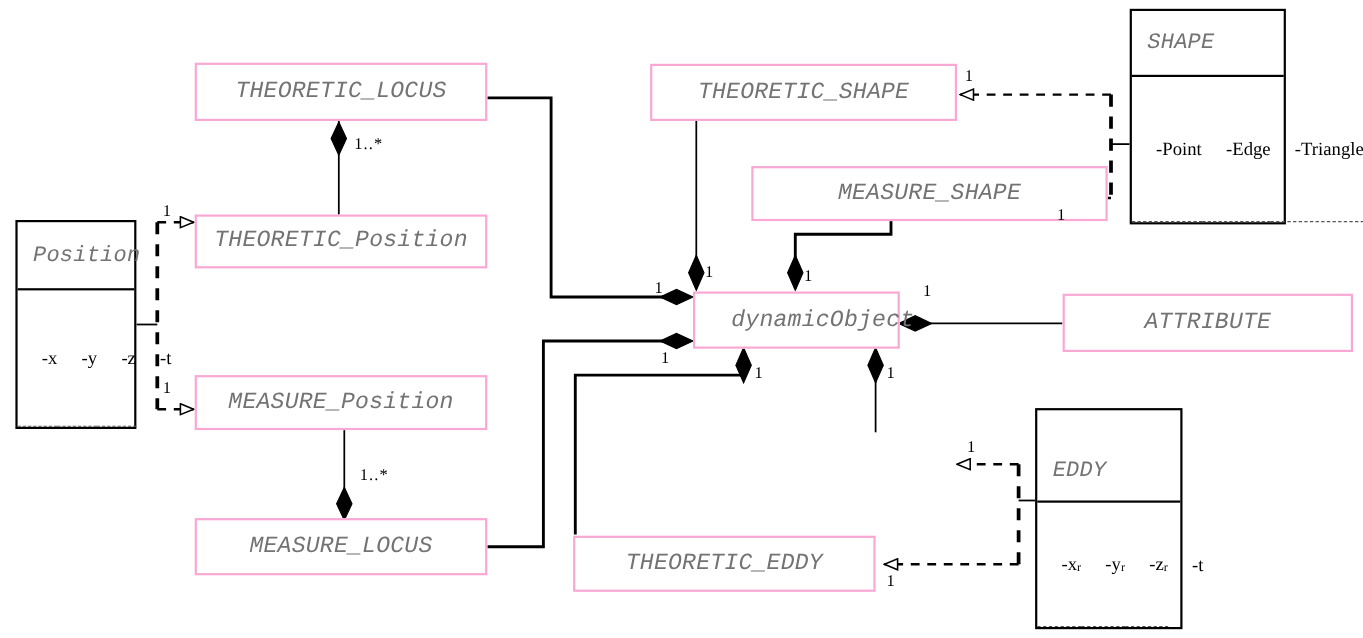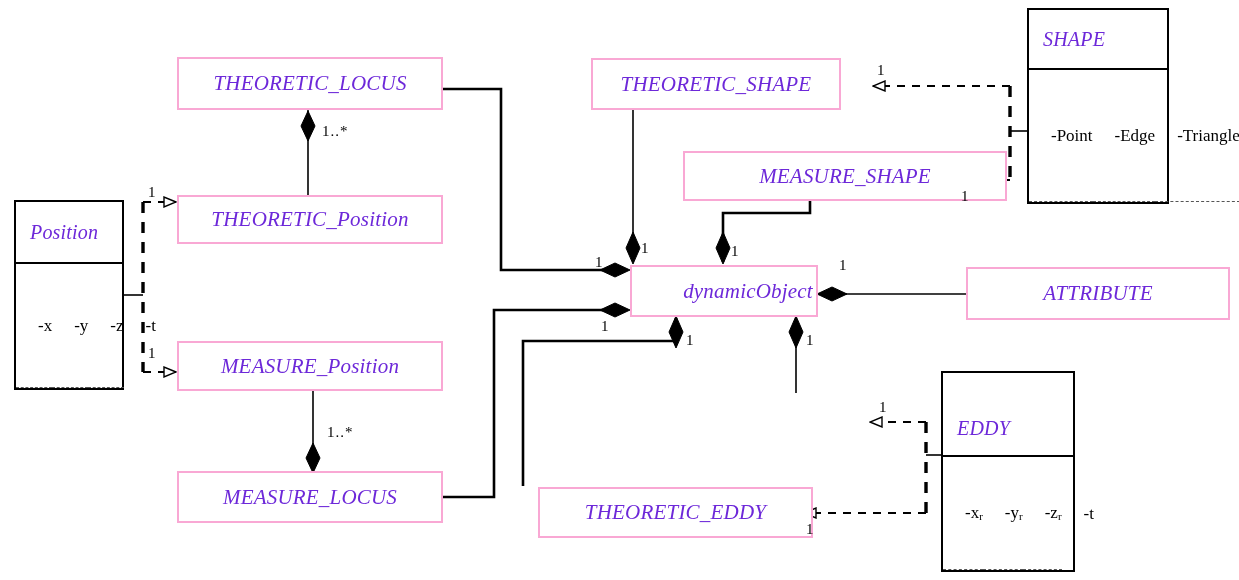--- a/index.html
+++ b/index.html
@@ -27,23 +27,24 @@
     box-sizing: border-box;
     border: 2px solid #f9a8d4;
     background: #ffffff;
     display: flex;
     align-items: center;
     justify-content: center;
   }
   .uml-title {
     font-style: italic;
     font-size: 21px;
-    color: #6d28d9;
+    color: #737373;
     white-space: nowrap;
     letter-spacing: 0.2px;
+    font-family: Liberation Mono, monospace;
   }
   .uml-class {
     position: absolute;
     box-sizing: border-box;
     border: 2px solid #000;
     background: #ffffff;
     display: flex;
     flex-direction: column;
   }
   .uml-class .hdr {
@@ -226,38 +227,38 @@
   </div>
 
   <div class="uml-box" style="left:177px; top:341px; width:266px; height:50px;">
     <span class="uml-title">MEASURE_Position</span>
   </div>
 
   <div class="uml-box" style="left:177px; top:471px; width:266px; height:52px;">
     <span class="uml-title">MEASURE_LOCUS</span>
   </div>
 
-  <div class="uml-box" style="left:591px; top:58px; width:250px; height:52px;">
+  <div class="uml-box" style="left:591px; top:58px; width:279px; height:52px;">
     <span class="uml-title">THEORETIC_SHAPE</span>
   </div>
 
   <div class="uml-box" style="left:683px; top:151px; width:324px; height:50px;">
     <span class="uml-title">MEASURE_SHAPE</span>
   </div>
 
   <div class="uml-box" style="left:630px; top:265px; width:188px; height:52px;padding-left:48px;">
     <span class="uml-title">dynamicObject</span>
   </div>
 
   <div class="uml-box" style="left:966px; top:267px; width:264px; height:53px;">
     <span class="uml-title">ATTRIBUTE</span>
   </div>
 
 
-  <div class="uml-box" style="left:521px; top:487px; width:275px; height:51px;margin-left:17px;">
+  <div class="uml-box" style="left:521px; top:487px; width:275px; height:51px;">
     <span class="uml-title">THEORETIC_EDDY</span>
   </div>
 
   <span class="mult" style="left:322px; top:123px;">1..*</span>
 
   <span class="mult" style="left:327px; top:424px;">1..*</span>
 
   <span class="mult" style="left:148px; top:184px;">1</span>
 
   <span class="mult" style="left:148px; top:345px;">1</span>

